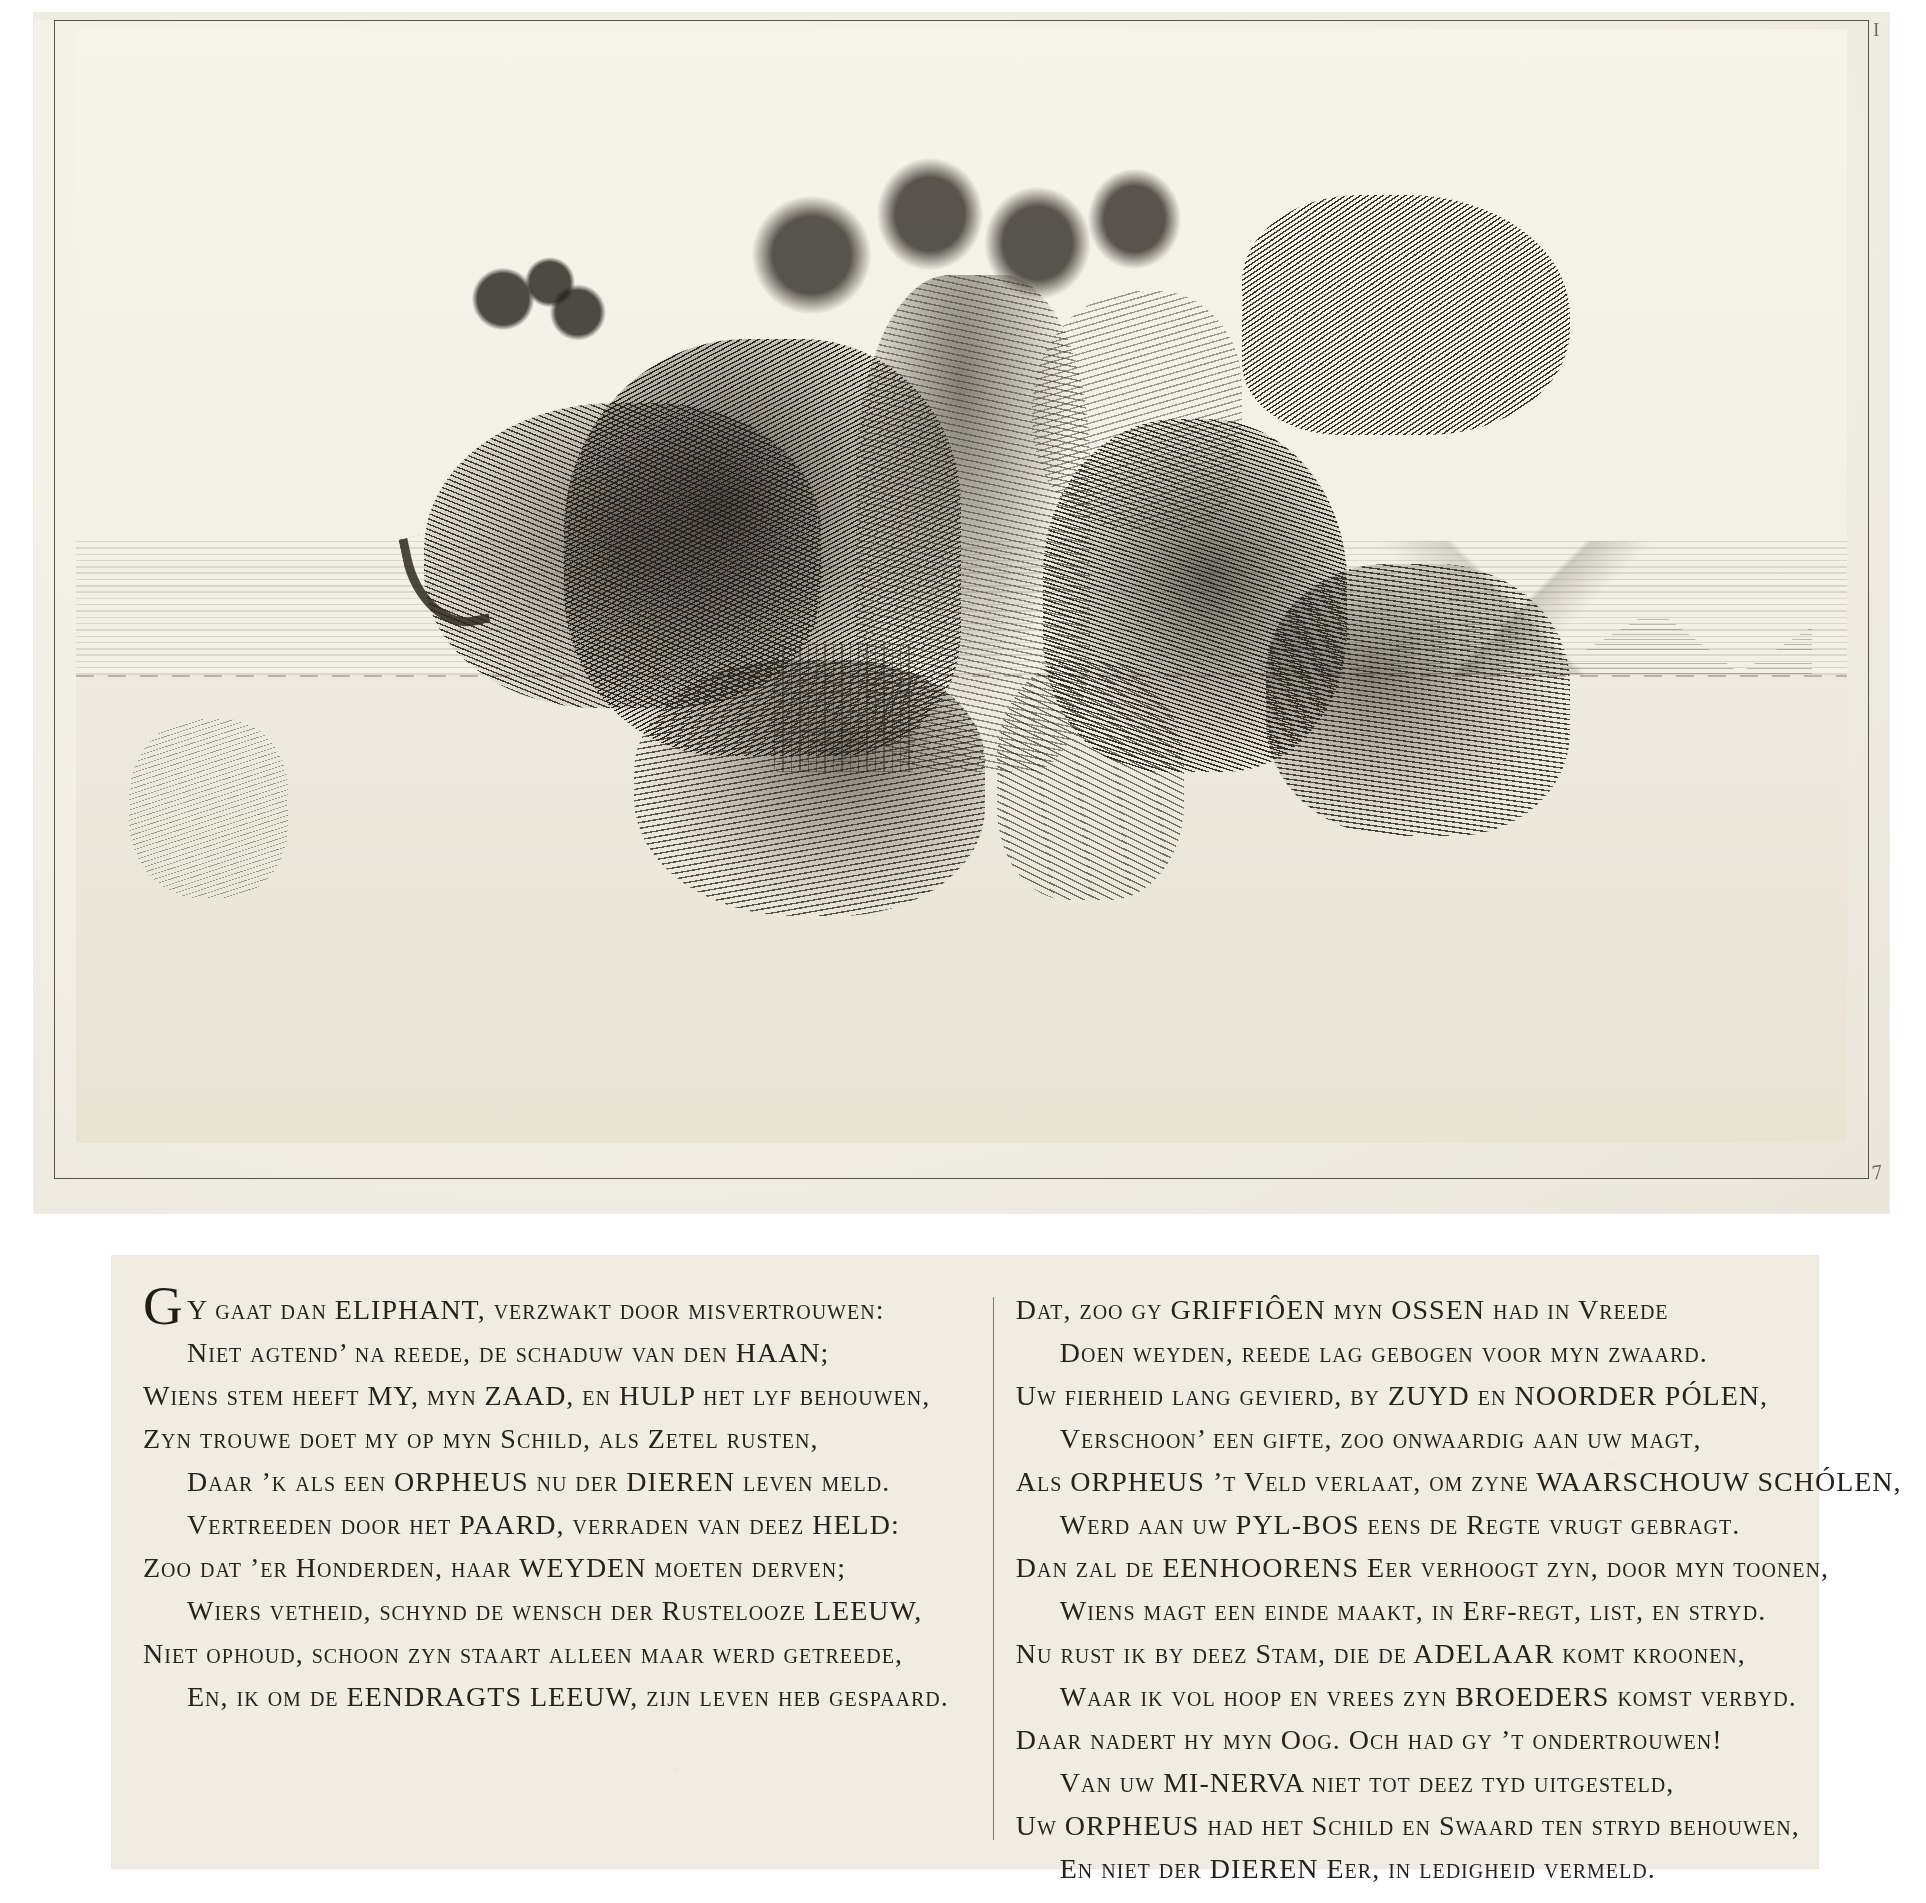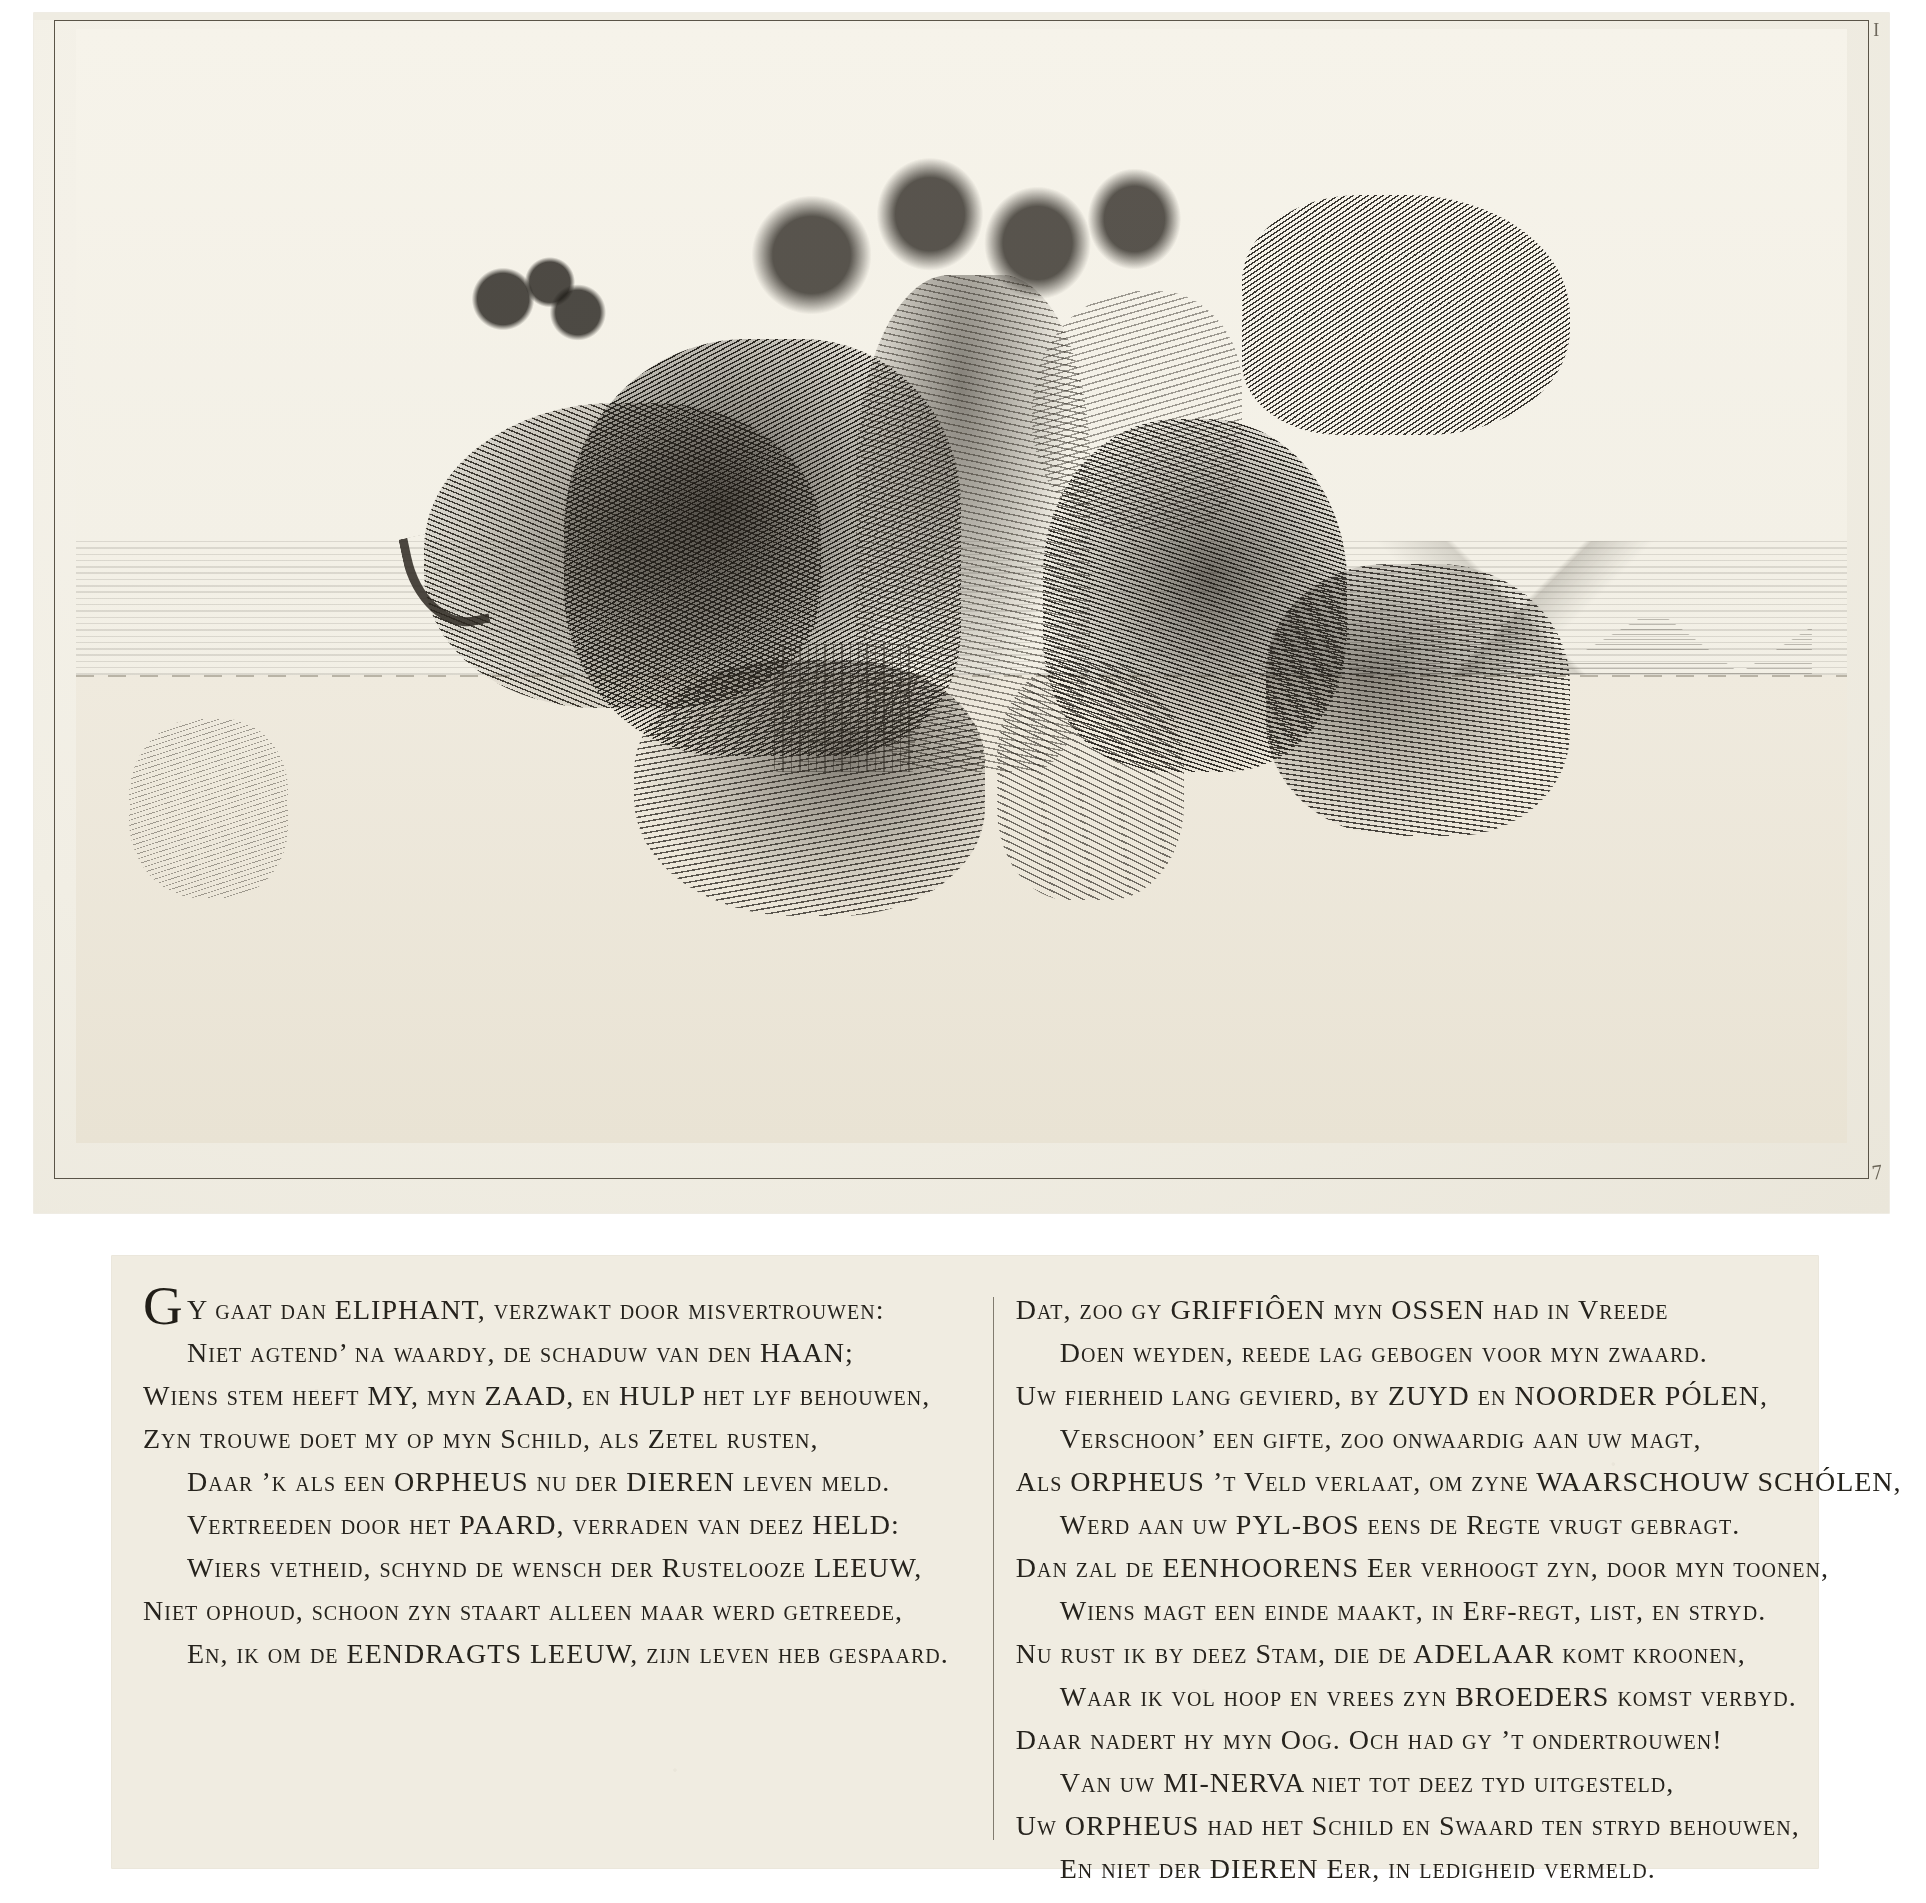--- a/index.html
+++ b/index.html
@@ -379,25 +379,26 @@
 
   <div class="text-panel">
     <div class="speckle"></div>
     <div class="divider"></div>
     <div class="text-inner">
       <div class="col col-left">
         <div class="poem-line dropcap-line">
           <span class="dropcap">G</span>
           <span class="smallcaps">Y gaat dan ELIPHANT, verzwakt door misvertrouwen:</span>
         </div>
-        <div class="poem-line indent smallcaps">Niet agtend’ na waardy, de schaduw van den HAAN;</div>
+        <div class="poem-line indent smallcaps">Niet agtend’ na reede, de schaduw van den HAAN;</div>
         <div class="poem-line smallcaps">Wiens stem heeft MY, myn ZAAD, en HULP het lyf behouwen,</div>
         <div class="poem-line smallcaps">Zyn trouwe doet my op myn Schild, als Zetel rusten,</div>
         <div class="poem-line indent smallcaps">Daar ’k als een ORPHEUS nu der DIEREN leven meld.</div>
         <div class="poem-line indent smallcaps">Vertreeden door het PAARD, verraden van deez HELD:</div>
+        <div class="poem-line smallcaps">Zoo dat ’er Honderden, haar WEYDEN moeten derven;</div>
         <div class="poem-line indent smallcaps">Wiers vetheid, schynd de wensch der Rustelooze LEEUW,</div>
         <div class="poem-line smallcaps">Niet ophoud, schoon zyn staart alleen maar werd getreede,</div>
         <div class="poem-line indent smallcaps">En, ik om de EENDRAGTS LEEUW, zijn leven heb gespaard.</div>
       </div>
 
       <div class="col col-right">
         <div class="poem-line smallcaps">Dat, zoo gy GRIFFIÔEN myn OSSEN had in Vreede</div>
         <div class="poem-line indent smallcaps">Doen weyden, reede lag gebogen voor myn zwaard.</div>
         <div class="poem-line smallcaps">Uw fierheid lang gevierd, by ZUYD en NOORDER PÓLEN,</div>
         <div class="poem-line indent smallcaps">Verschoon’ een gifte, zoo onwaardig aan uw magt,</div>

